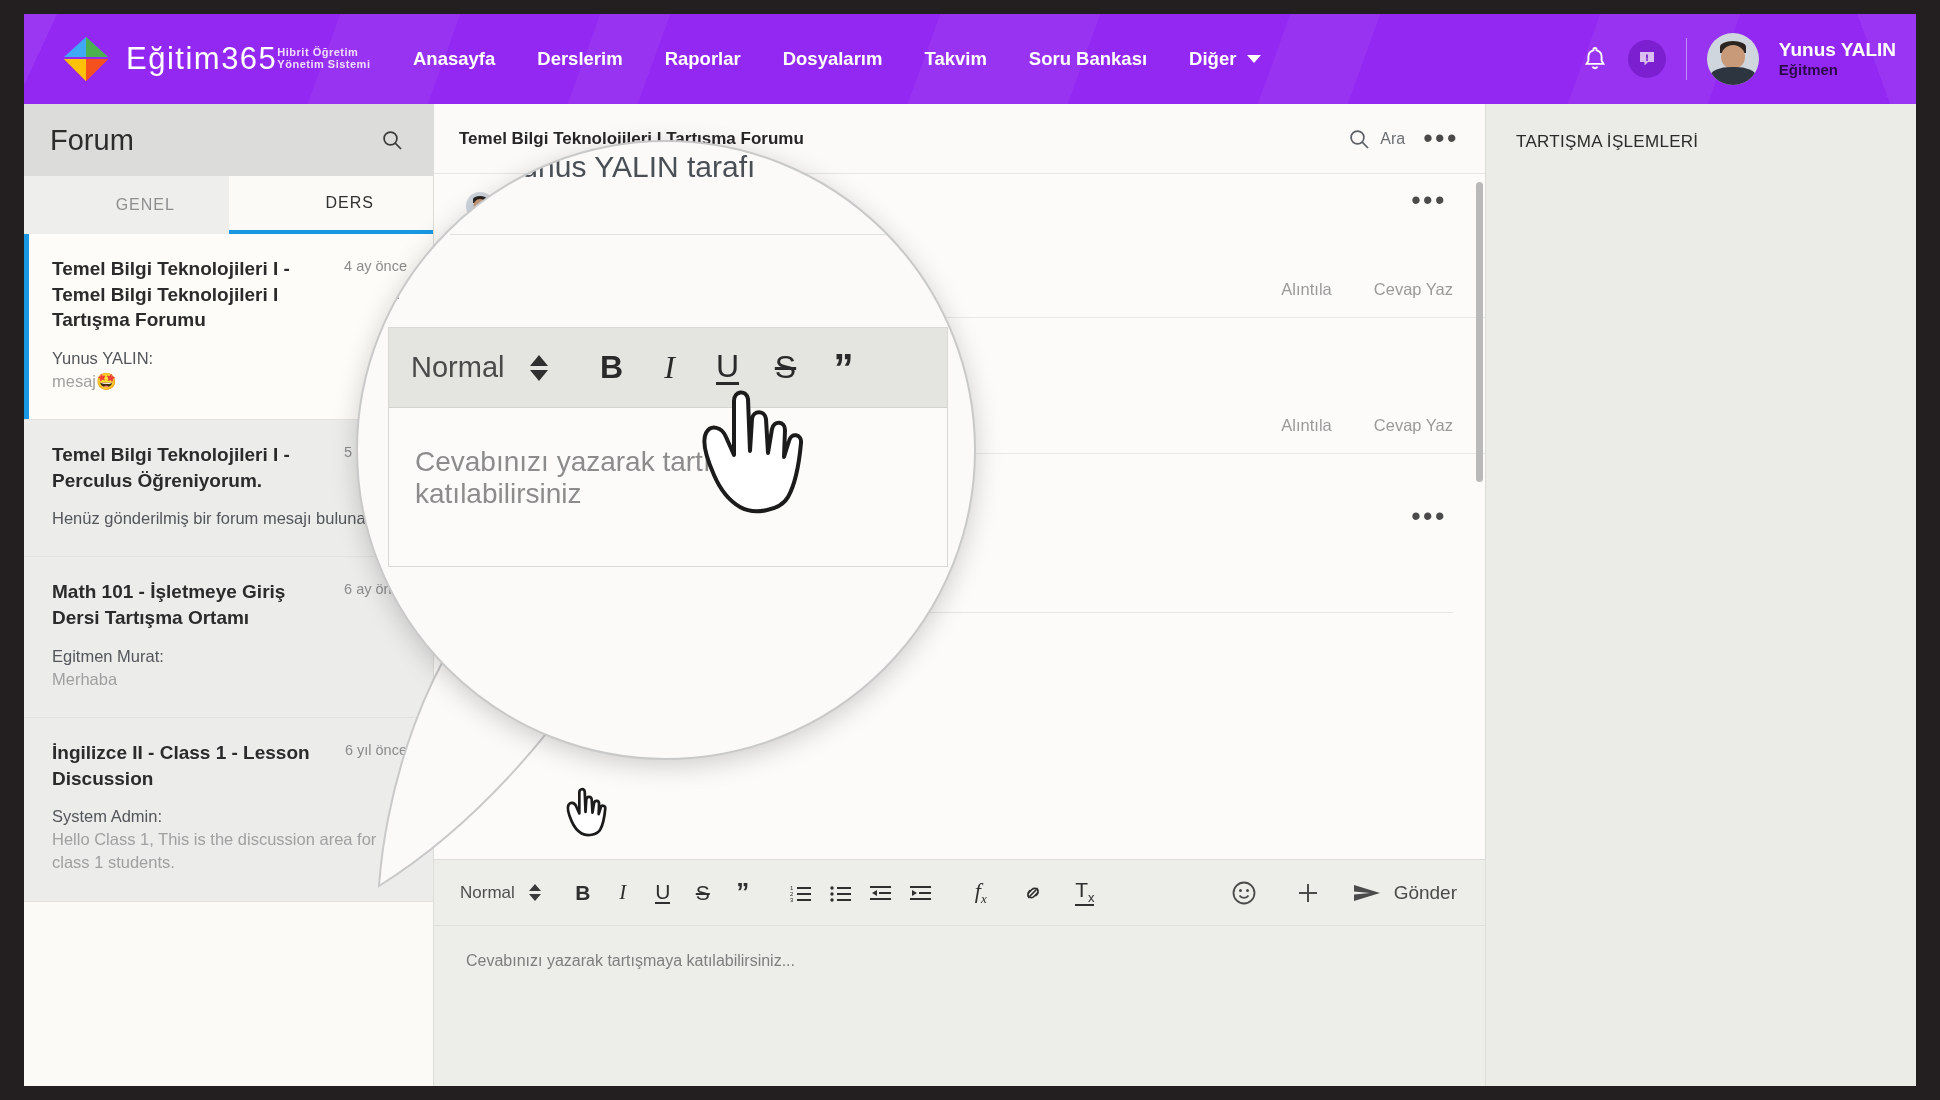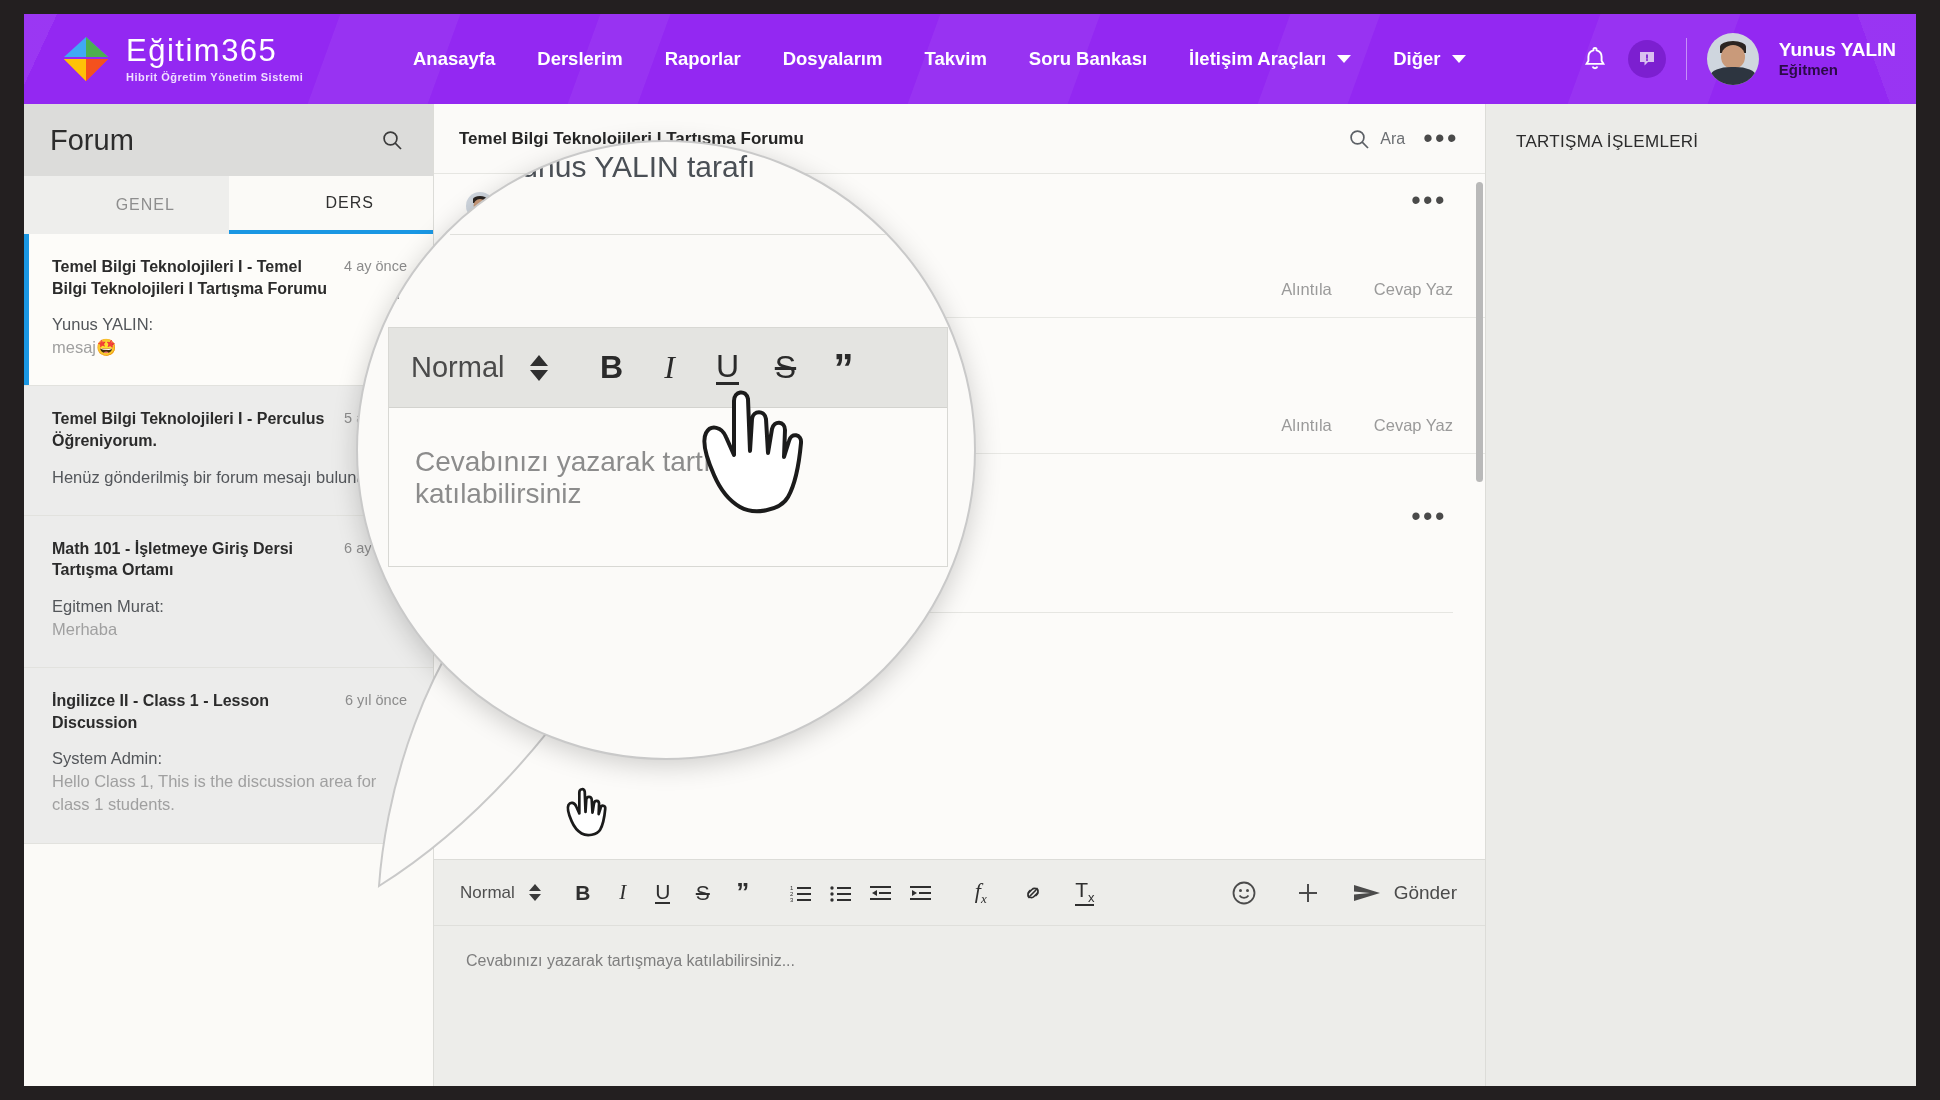--- a/index.html
+++ b/index.html
@@ -25,21 +25,21 @@
     background-image:
       linear-gradient(115deg, rgba(255,255,255,0.07) 0 30px, transparent 30px 70px),
       linear-gradient(250deg, rgba(255,255,255,0.06) 0 55px, transparent 55px 120px);
     display: flex;
     align-items: center;
     overflow: hidden;
   }
   .nav-deco { position:absolute; top:0; bottom:0; width:120px; background:rgba(255,255,255,0.055); transform:skewX(-20deg); pointer-events:none;}
   .logo-wrap { display:flex; align-items:center; padding-left: 36px; width: 360px; flex:none; position:relative; z-index:2;}
   .logo-mark { width:52px; height:52px; position:relative; margin-right:14px;}
-  .logo-text { display:flex; flex-direction:column; justify-content:flex-start;}
+  .logo-text { display:flex; flex-direction:row; justify-content:flex-start;}
   .logo-title { color:#fff; font-size:31px; letter-spacing:1.5px; font-weight:400; line-height:1.05;}
   .logo-sub { color:#f0ddff; font-size:11px; letter-spacing:0.5px; margin-top:3px; font-weight:bold;}
 
   .nav-links { display:flex; align-items:center; gap:0px; flex:1; position:relative; z-index:2; padding-left: 8px;}
   .nav-link {
     color:#ffffff; font-size:18.5px; font-weight:bold; padding: 10px 21px;
     white-space:nowrap; cursor:pointer; display:flex; align-items:center; gap:11px;
   }
   .caret { width:0; height:0; border-left:7px solid transparent; border-right:7px solid transparent; border-top:8px solid #fff; display:inline-block; }
 
@@ -68,21 +68,21 @@
   .sidebar-title { font-size:29px; color:#2c2c2c; font-weight:400;}
   .sidebar-tabs { display:flex; height:58px; background:#eeeeec; }
   .tab { flex:1; display:flex; align-items:center; justify-content:center; font-size:16px; letter-spacing:1px; color:#8e8e8e; cursor:pointer;padding-left:38px;}
   .tab.active { background:#fbfaf7; color:#303030; border-bottom:4px solid #1a97e3;}
   .thread-list { flex:1; overflow:hidden; }
   .thread { padding: 22px 26px 26px 28px; border-bottom:1px solid #e2e2de; cursor:pointer; position:relative;}
   .thread.active { background:#fdfcf9; }
   .thread.active::before { content:""; position:absolute; left:0; top:0; bottom:0; width:5px; background:#1a97e3;}
   .thread.muted { background:#ececeb; }
   .thread-top { display:flex; justify-content:space-between; align-items:flex-start; gap:10px;}
-  .thread-title { font-size:16px; font-weight:bold; color:#2b2b2b; line-height:1.35; max-width:275px;}
+  .thread-title { font-size:19px; font-weight:bold; color:#2b2b2b; line-height:1.35; max-width:275px;}
   .thread-time { font-size:14.5px; color:#8b8b8b; white-space:nowrap; padding-top:2px;}
   .thread-author { font-size:16.5px; color:#53565a; margin-top:14px; line-height:1.4;}
   .thread-snippet { font-size:16.5px; color:#a0a0a0; line-height:1.4; }
 
   
   .center { flex:1; display:flex; flex-direction:column; background:#fbfaf8; border-right:1px solid #dcdcd8; position:relative; min-width:0;}
   .center-head { height:70px; display:flex; align-items:center; padding: 0 20px 0 25px; gap:12px; border-bottom:1px solid #e6e6e2;}
   .center-title { font-size:17px; font-weight:bold; color:#262626; flex:1;}
   .head-search { display:flex; align-items:center; gap:10px; color:#6c6f73; font-size:16px; cursor:pointer;}
   .dots { letter-spacing:2.5px; font-size:27px; color:#4a4a4a; cursor:pointer; line-height:0.6; padding:0 6px;}
@@ -188,24 +188,20 @@
         <div class="nav-link">
           <span>Dosyalarım</span>
         </div>
         <div class="nav-link">
           <span>Takvim</span>
         </div>
         <div class="nav-link">
           <span>Soru Bankası</span>
         </div>
         <div class="nav-link">
-          <span>İletişim Araçları</span>
-          <span class="caret"></span>
-        </div>
-        <div class="nav-link">
           <span>Diğer</span>
           <span class="caret"></span>
         </div>
       </div>
 
     <div class="nav-right">
       <div class="icon-btn">
         <svg width="26" height="28" viewBox="0 0 26 28">
             <path d="M13 3a1.6 1.6 0 0 1 1.6 1.6v.7a6.6 6.6 0 0 1 5 6.4v4.1l1.8 3.1H4.6l1.8-3.1v-4.1a6.6 6.6 0 0 1 5-6.4v-.7A1.6 1.6 0 0 1 13 3z" fill="none" stroke="#fff" stroke-width="1.9"></path>
             <path d="M10.6 21.5a2.5 2.5 0 0 0 4.8 0" fill="none" stroke="#fff" stroke-width="1.9"></path>

